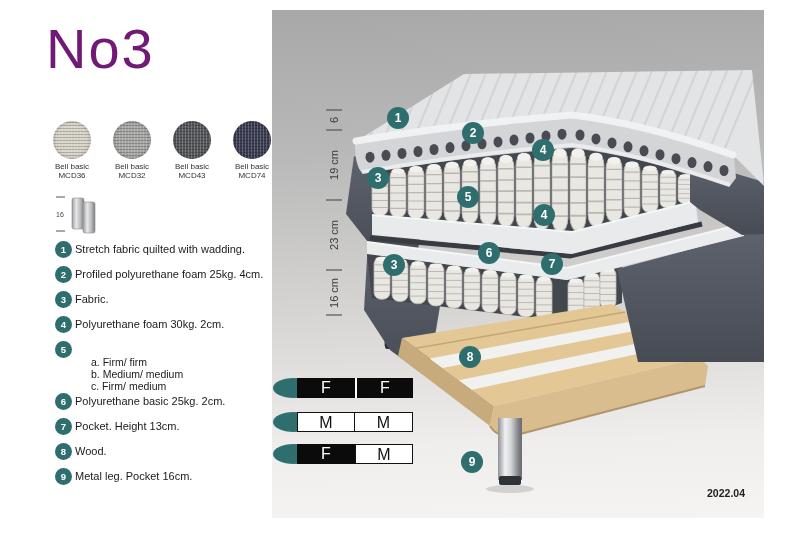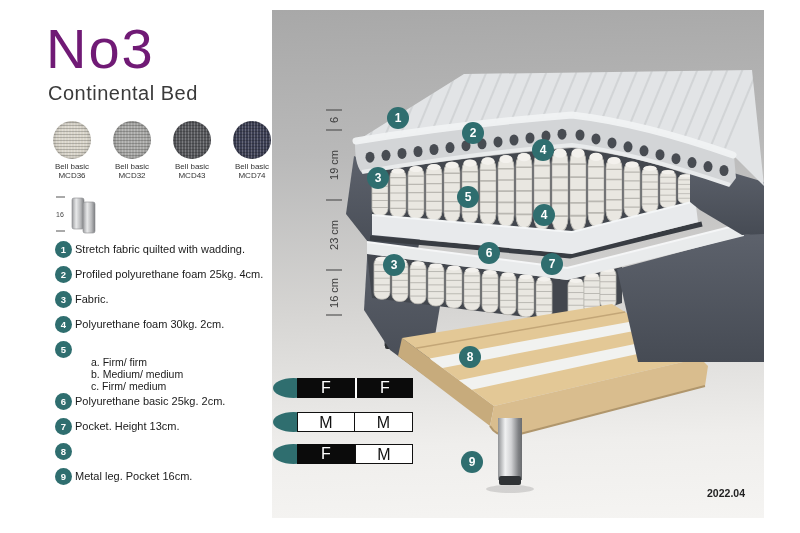--- a/index.html
+++ b/index.html
@@ -41,21 +41,20 @@
   .f-dark + .f-dark{border-left:2px solid #fff;}
   .f-light{background:#ffffff;color:#111;border:1px solid #111;}
   .version{position:absolute;right:19px;top:477px;font-size:10.5px;font-weight:bold;color:#222;}
 </style>
 </head>
 <body>
 
 <div class="page">
 
   <div class="title">No3</div>
-  <div class="subtitle">Continental Bed</div>
 
   <div class="swatches">
     <div class="swatch">
       <div class="swatch-circle" style="background-color: rgb(216, 212, 201);"></div>
       <div class="swatch-label"><span>Bell basic</span><br><span>MCD36</span></div>
     </div>
     <div class="swatch">
       <div class="swatch-circle" style="background-color: rgb(167, 167, 165);"></div>
       <div class="swatch-label"><span>Bell basic</span><br><span>MCD32</span></div>
     </div>
@@ -111,20 +110,21 @@
     <div class="lrow" style="top:152px">
         <span class="lbadge">6</span>
         <span class="ltext">Polyurethane basic 25kg. 2cm.</span>
       </div>
     <div class="lrow" style="top:177px">
         <span class="lbadge">7</span>
         <span class="ltext">Pocket. Height 13cm.</span>
       </div>
     <div class="lrow" style="top:202px">
         <span class="lbadge">8</span>
+        <span class="ltext">Wood.</span>
       </div>
     <div class="lrow" style="top:227px">
         <span class="lbadge">9</span>
         <span class="ltext">Metal leg. Pocket 16cm.</span>
       </div>
   </div>
 
   <div class="panel">
     <svg id="bed" width="492" height="508" viewBox="0 0 492 508">
       <defs>

